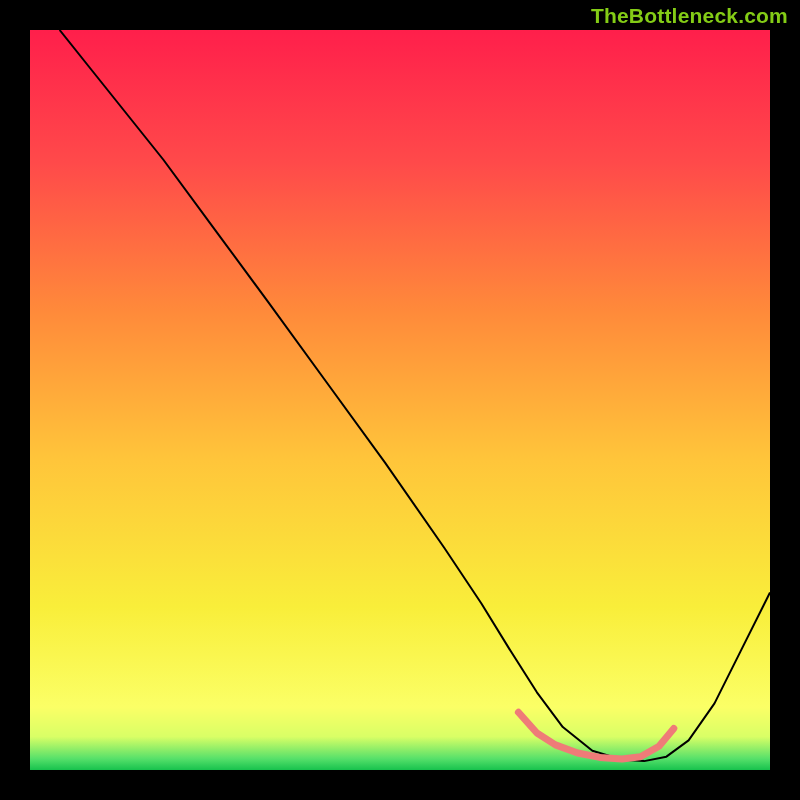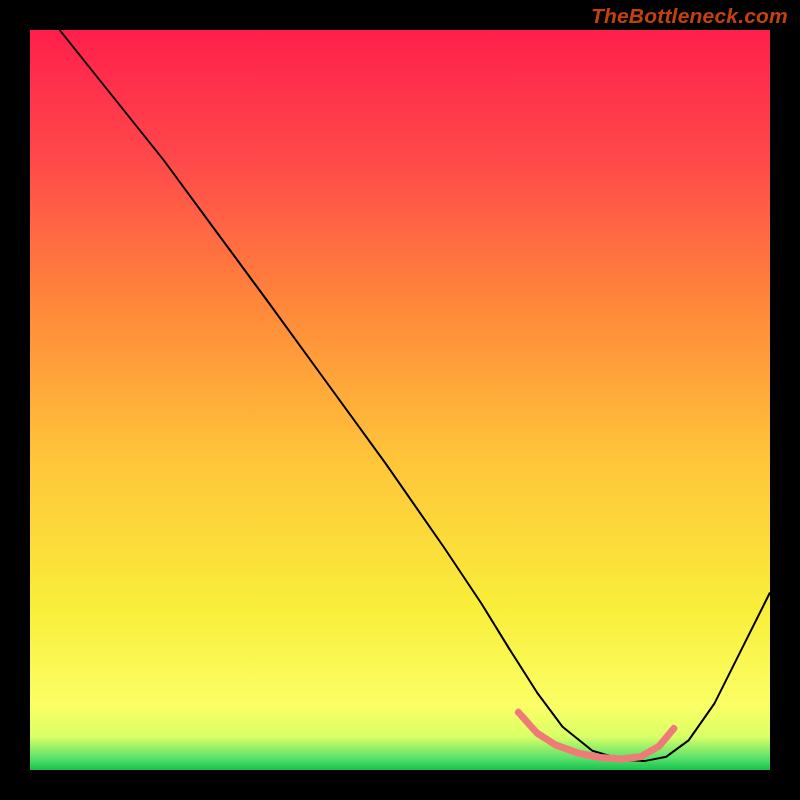--- a/index.html
+++ b/index.html
@@ -14,27 +14,26 @@
   .stage {
     position: relative;
     width: 800px;
     height: 800px;
     background: #000;
   }
   .watermark {
     position: absolute;
     top: 4px;
     right: 12px;
-    color: #c2410c;
+    color: #84cc16;
     font-size: 21px;
     font-weight: 600;
     letter-spacing: 0.2px;
     z-index: 10;
     font-family: Arial, Helvetica, sans-serif;
-    font-style: italic;
   }
   svg.plot {
     position: absolute;
     left: 0;
     top: 0;
     width: 800px;
     height: 800px;
     display: block;
   }
 </style>

